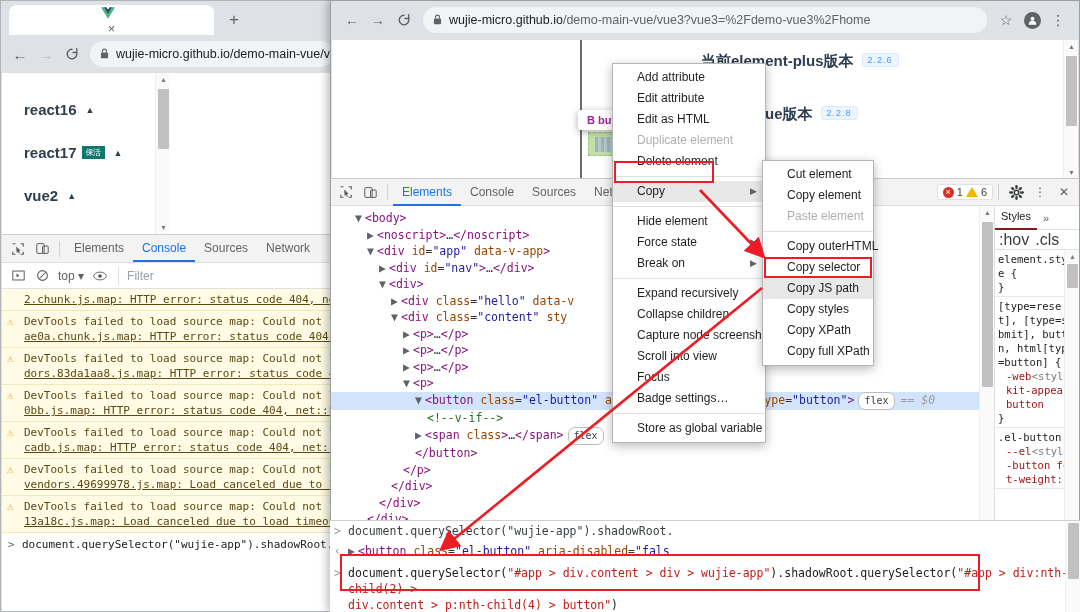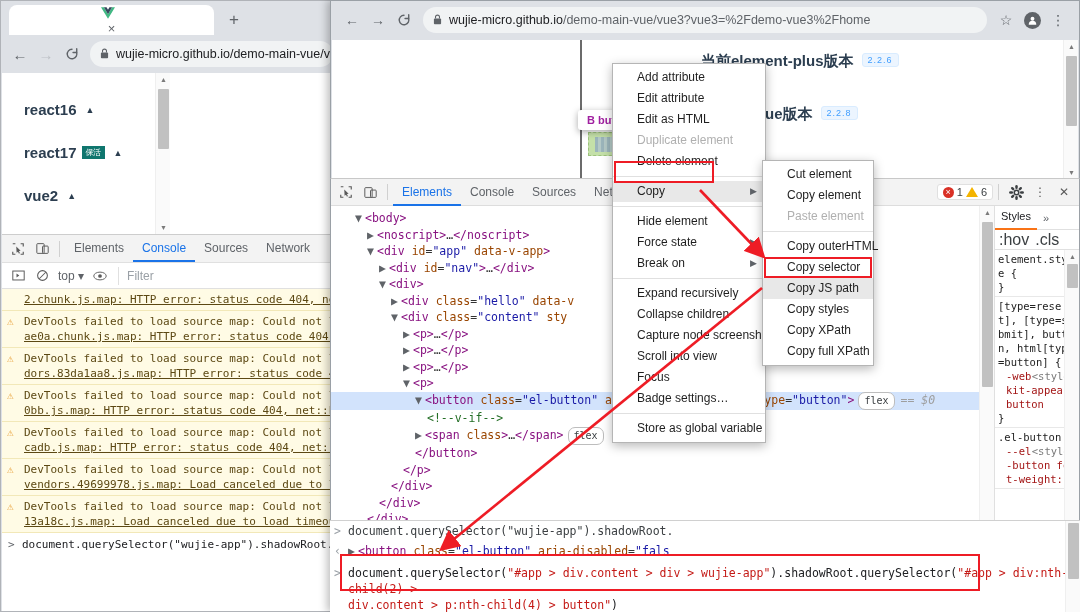--- a/index.html
+++ b/index.html
@@ -141,21 +141,21 @@
   .attr{ color:#994500; }
   .val{ color:#1a1aa6; }
   .punct{ color:#333; }
   .comment{ color:#236e25; }
   .arrow{ color:#5f6368; display:inline-block; width:10px; }
   .sel-row{ background:#d2e3fc; }
   .flexbadge{ display:inline-block; border:1px solid #bdbdbd; border-radius:7px; padding:0 5px; font-size:10px; color:#3c4043; background:#fff; margin-left:4px;}
   .dollar{ color:#9e9e9e; font-style:italic; margin-left:6px;}
   .styles-pane{ width:84px; position:relative; overflow:hidden; background:#fff;}
   .st-head{ height:24px; display:flex; align-items:center; border-bottom:1px solid #e0e0e0; font-size:11px; color:#5f6368;}
-  .st-tab{ padding:0 6px; line-height:23px; color:#202124; border-bottom:2px solid #f97316;}
+  .st-tab{ padding:0 6px; line-height:23px; color:#202124; border-bottom:2px solid #7f1d1d;}
   .st-sub{ height:20px; display:flex; align-items:center; gap:6px; font-size:16px; color:#3c4043; border-bottom:1px solid #e0e0e0; padding-left:4px;}
   .st-rule{ font-family:"DejaVu Sans Mono","Liberation Mono",monospace; font-size:10.5px; line-height:14px;
      border-bottom:1px solid #e8e8e8; padding:2px 3px; color:#222; word-break:break-all;}
   .st-src{ color:#7a7a7a; }
   .st-prop{ color:#a31515; padding-left:8px; display:block;}
   .breadcrumb{
     position:absolute; left:0; right:0; bottom:0; height:21px; background:#f3f3f3; border-top:1px solid #ddd;
     display:flex; align-items:center; font-size:11px; color:#5f6368; padding-left:4px; overflow:hidden; white-space:nowrap;
   }
   .crumb{ padding:0 5px; line-height:20px;}

